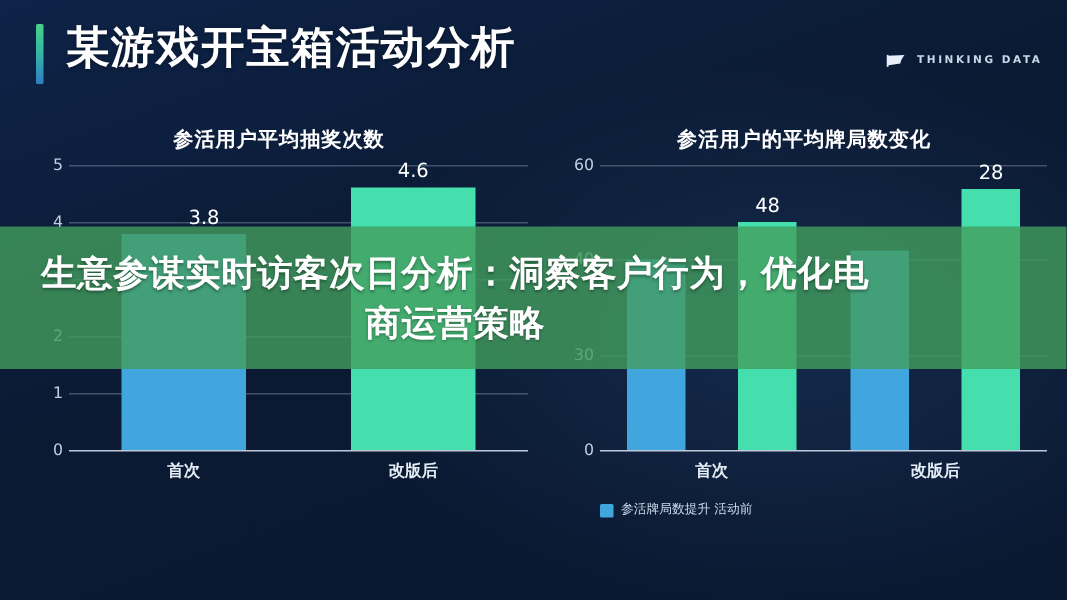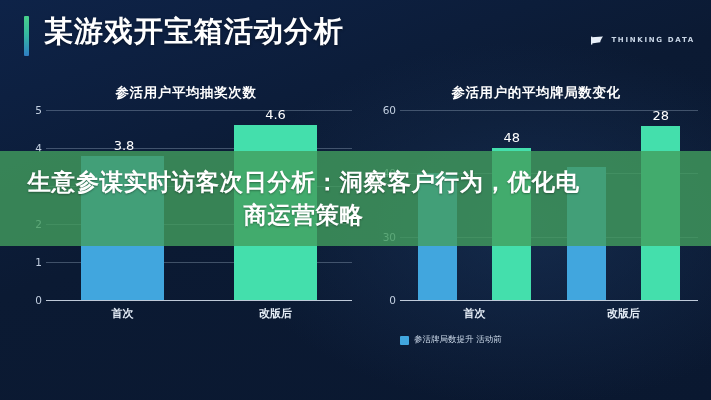--- a/index.html
+++ b/index.html
@@ -79,21 +79,21 @@
   }
 
   .xlabels { position:absolute; left:30px; right:4px; top:222px; height:18px; }
   .xlabel {
     position:absolute; transform:translateX(-50%);
     font-size:11px; color:#e3ebf5; white-space:nowrap; font-weight:600;
   }
 
   .legend {
     position:absolute; left:30px; right:0; top:250px;
-    display:flex; justify-content:space-between; gap:37px;
+    display:flex; justify-content:center; gap:37px;flex-direction:column;
   }
   .legend-item { display:flex; align-items:center; gap:5px; }
   .swatch { width:9px; height:9px; border-radius:1px; display:block; }
   .legend-label { font-size:8.5px; color:#cddaea; white-space:nowrap; }
 
   
   .overlay-band {
     position:absolute; left:0; top:151px; width:711px; height:95px;
     background:rgba(66,158,94,.80);
   }
@@ -135,21 +135,21 @@
         <div class="gridline" style="top: 114px;"></div>
         <div class="ytick" style="top: 114px;">2</div>
         <div class="gridline" style="top: 76px;"></div>
         <div class="ytick" style="top: 76px;">3</div>
         <div class="gridline" style="top: 38px;"></div>
         <div class="ytick" style="top: 38px;">4</div>
         <div class="gridline" style="top: 0px;"></div>
         <div class="ytick" style="top: 0px;">5</div>
         <div class="bars">
           <div class="bar" style="left: 35.19px; width: 82.62px; height: 144.4px; background: rgb(65, 166, 222);"></div>
-          <div class="bar-value" style="left: 78px; bottom: 147.4px; text-align: right;">3.8</div>
+          <div class="bar-value" style="left: 90px; bottom: 147.4px; text-align: right;">3.8</div>
           <div class="bar" style="left: 188.19px; width: 82.62px; height: 174.8px; background: rgb(68, 223, 172);"></div>
           <div class="bar-value" style="left: 229.5px; bottom: 177.8px;">4.6</div>
         </div>
       </div>
     <div class="xlabels" id="xlabels-left">
         <div class="xlabel" style="left: 76.5px;">首次</div>
         <div class="xlabel" style="left: 229.5px;">改版后</div>
       </div>
   </div>
 

